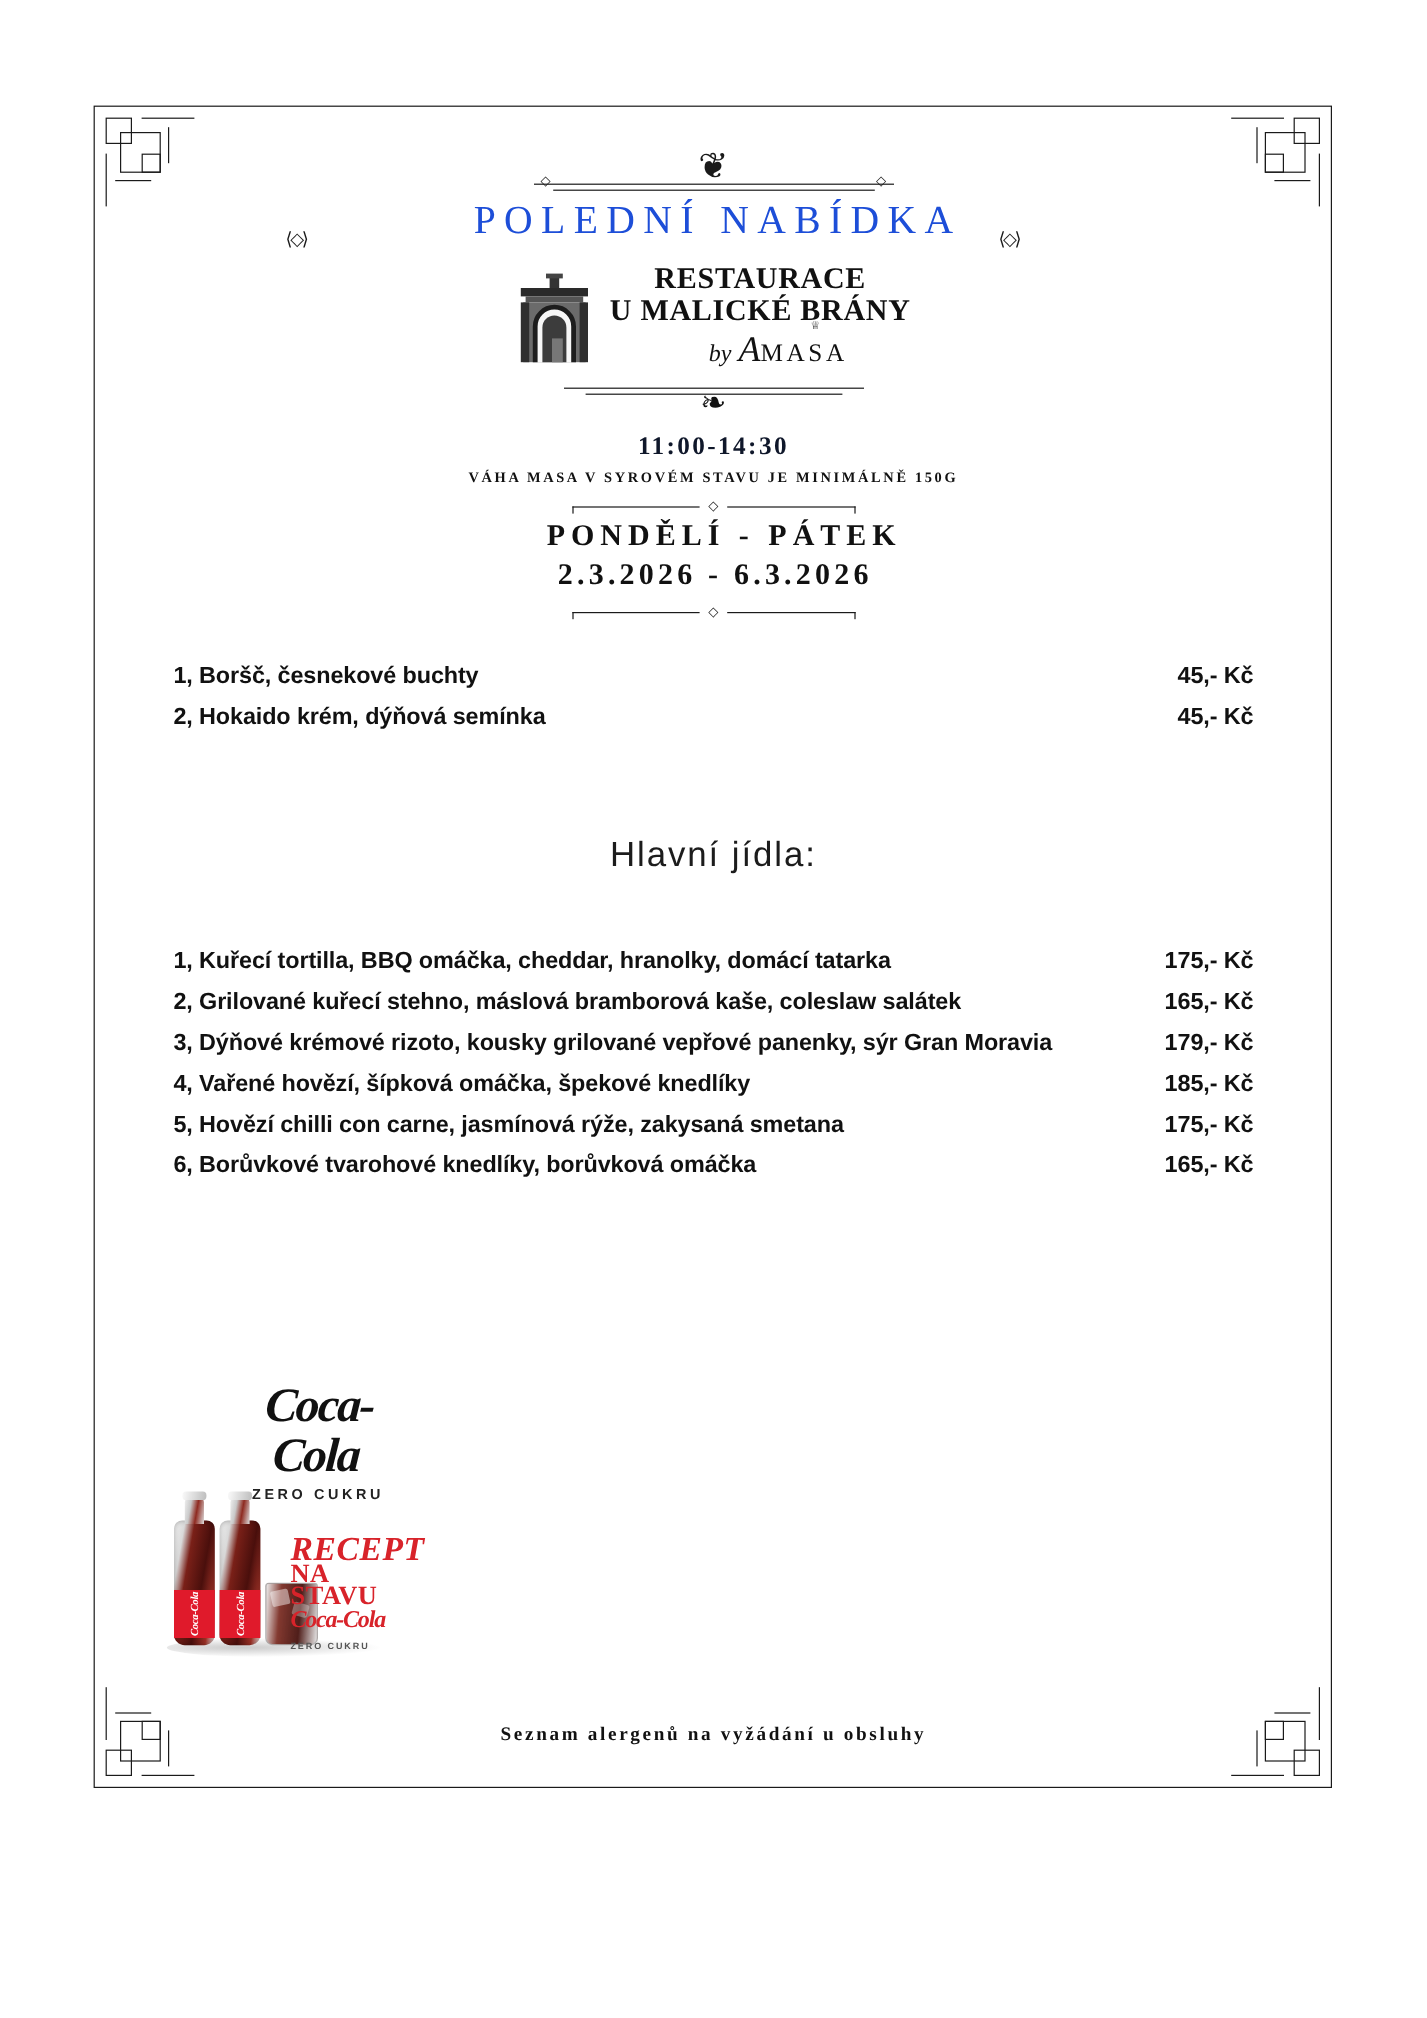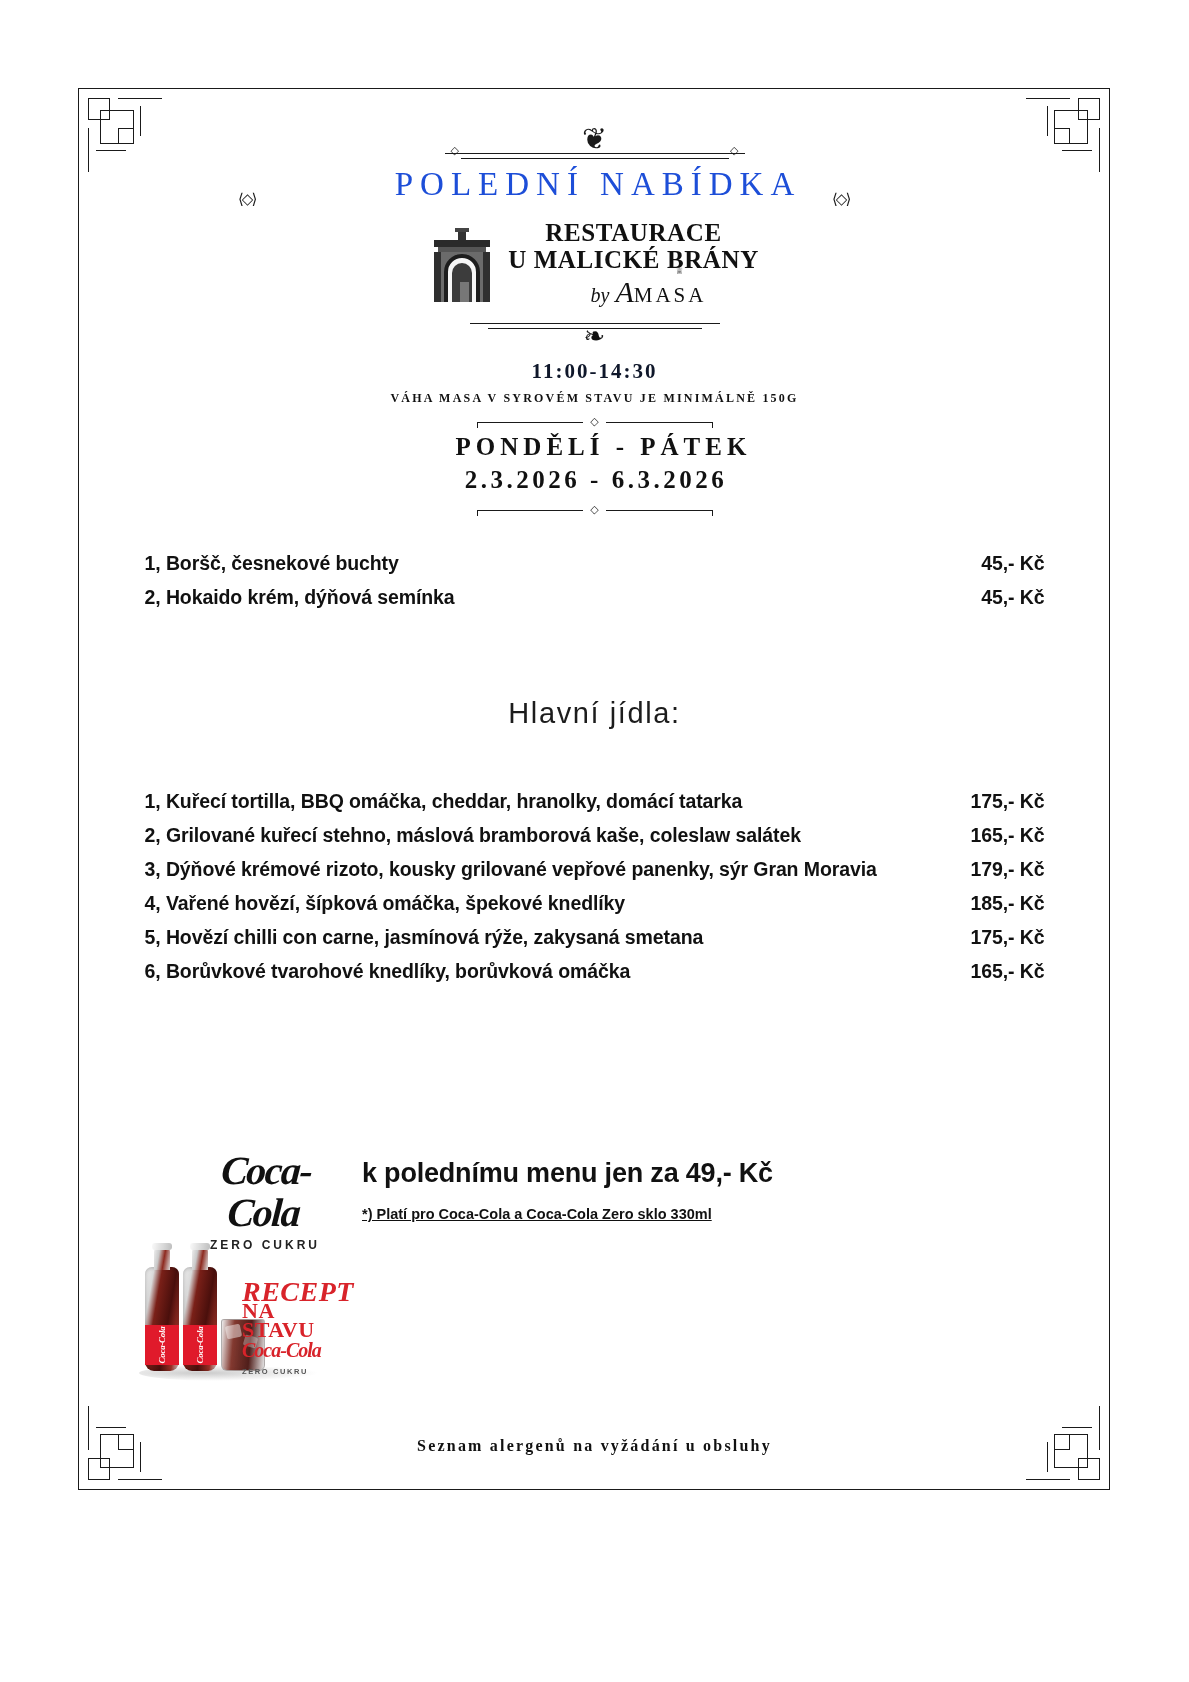--- a/index.html
+++ b/index.html
@@ -623,24 +623,20 @@
           <span class="item-price">165,- Kč</span>
         </div>
       </div>
   </div>
 
   <div class="promo">
     <div class="cola-logo-block">
       <div class="cola-wordmark">Coca-Cola</div>
       <div class="cola-zero">ZERO CUKRU</div>
     </div>
-    <div class="promo-text">
-      <div class="promo-main">k polednímu menu jen za 49,- Kč</div>
-      <div class="promo-note">*) Platí pro Coca-Cola a Coca-Cola Zero sklo 330ml</div>
-    </div>
   </div>
 
   <div class="bottles">
     <div class="shadow"></div>
     <div class="bottle bottle-a">
       <div class="label">
           <span>Coca-Cola</span>
         </div>
     </div>
     <div class="bottle bottle-b">

